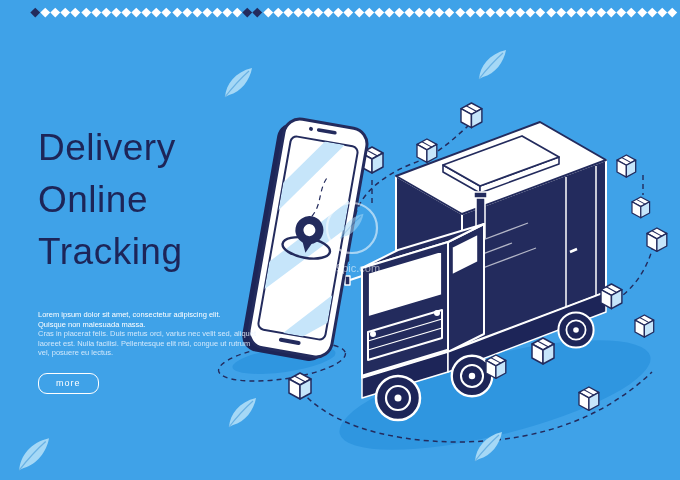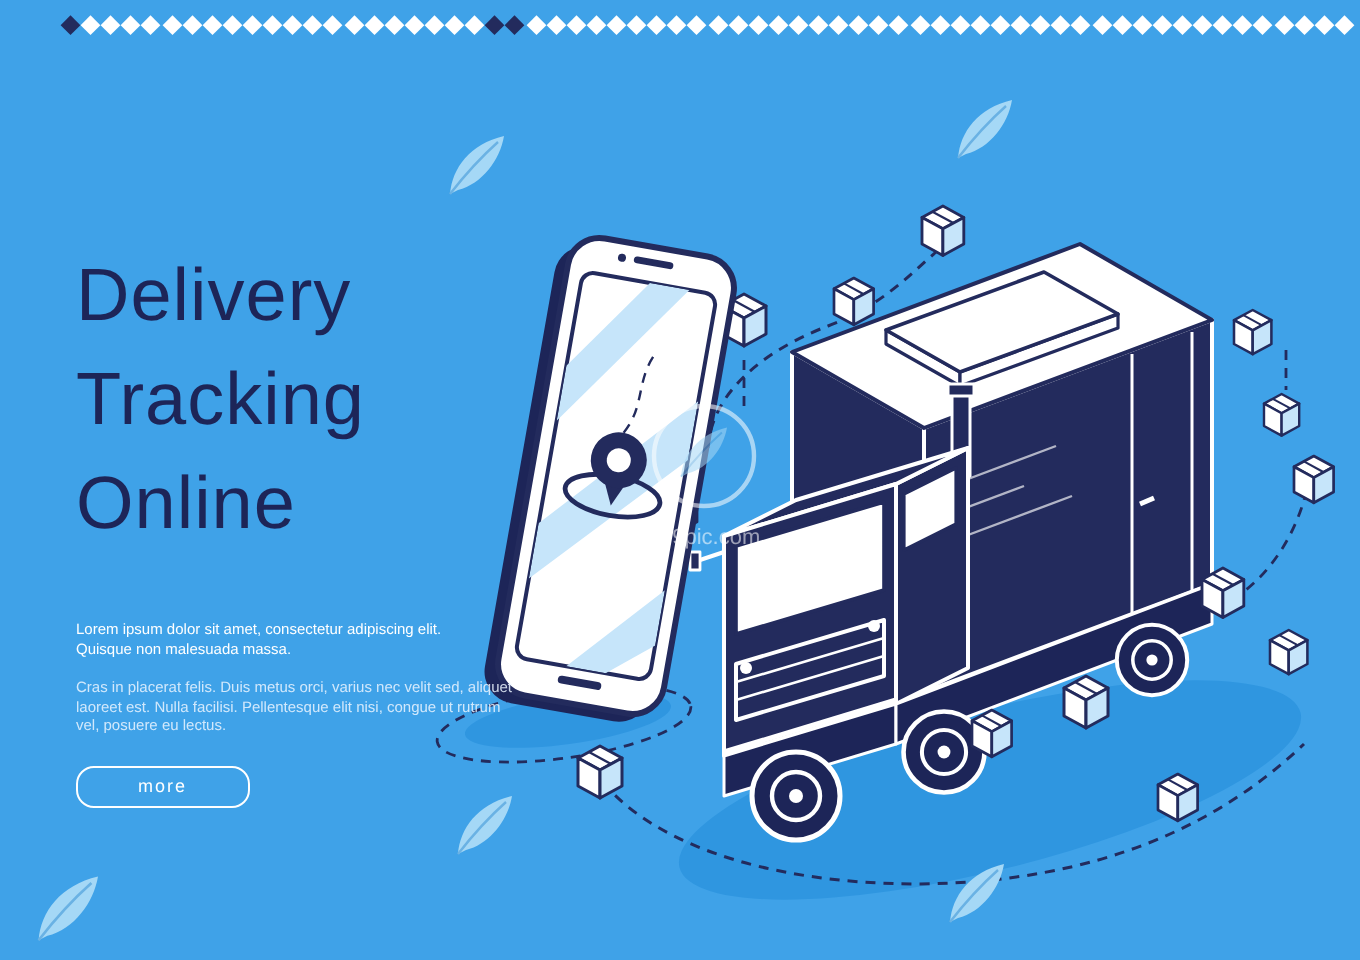--- a/index.html
+++ b/index.html
@@ -7,22 +7,22 @@
   body{font-family:"Liberation Sans",sans-serif;background:#fff}
   .banner{position:relative;width:680px;height:480px;background:var(--bg,#3fa2e8);overflow:hidden}
   .top-border{position:absolute;top:6px;left:32px;right:4px;height:12px;display:flex;justify-content:space-between;align-items:center;z-index:4}
   .diamond{width:6.5px;height:6.5px;background:#fff;transform:rotate(45deg);flex:0 0 auto}
   .diamond.navy{background:var(--navy,#232b5d)}
   .illustration{position:absolute;inset:0;z-index:1}
   .hero{position:absolute;left:38px;top:122px;z-index:3}
   .title{color:var(--navy_dark,#1d2558);font-size:37px;line-height:52px;font-weight:normal;letter-spacing:.5px}
   .title span{display:block}
   .para1{margin-top:32px;width:202px;color:#fff;font-size:7.5px;line-height:9.5px}
-  .para2{margin-top:10px;width:220px;color:rgba(235,245,255,.85);font-size:7.5px;line-height:9.5px}
-  .more-btn{margin-top:15px;display:inline-block;background:transparent;border:1.5px solid #fff;border-radius:9px;color:#fff;font-size:9px;line-height:1;padding:5px 30px;letter-spacing:1px;cursor:pointer;font-family:inherit}
+  .para2{width:220px;color:rgba(235,245,255,.85);font-size:7.5px;line-height:9.5px}
+  .more-btn{margin-top:15px;display:inline-block;background:transparent;border:1.5px solid #fff;border-radius:9px;color:#fff;font-size:9px;line-height:1;padding:5px 17px;letter-spacing:1px;cursor:pointer;font-family:inherit}
   
   .fN{fill:var(--navy,#232b5d)} .fND{fill:var(--navy_dark,#1d2558)} .fW{fill:#fff}
   .fLB{fill:var(--light_blue,#c6e5fa)} .fFB{fill:var(--feather_blue,#a5d8f6)} .fSH{fill:var(--shadow_blue,#2f96e0)}
   .sW{stroke:#fff} .sN{stroke:var(--navy,#232b5d)} .noF{fill:none}
   .dash{stroke:var(--navy,#232b5d);fill:none;stroke-dasharray:5 4}
 </style>
 </head>
 <body>
 
 <div class="banner">
@@ -217,21 +217,21 @@
     <use href="#feather" transform="translate(222,66)"></use>
     <use href="#feather" transform="translate(476,48)"></use>
     <use href="#feather" transform="translate(226,396)"></use>
     <use href="#feather" transform="translate(472,430)"></use>
     <use href="#feather" transform="translate(16,436) scale(1.1)"></use>
   </svg>
 
   <div class="hero">
     <h1 class="title">
       <span>Delivery</span>
+      <span>Online</span>
       <span>Tracking</span>
-      <span>Online</span>
     </h1>
     <p class="para1">Lorem ipsum dolor sit amet, consectetur adipiscing elit. Quisque non malesuada massa.</p>
     <p class="para2">Cras in placerat felis. Duis metus orci, varius nec velit sed, aliquet laoreet est. Nulla facilisi. Pellentesque elit nisi, congue ut rutrum vel, posuere eu lectus.</p>
     <button class="more-btn">more</button>
   </div>
 
 </div>
 
 </body></html>

